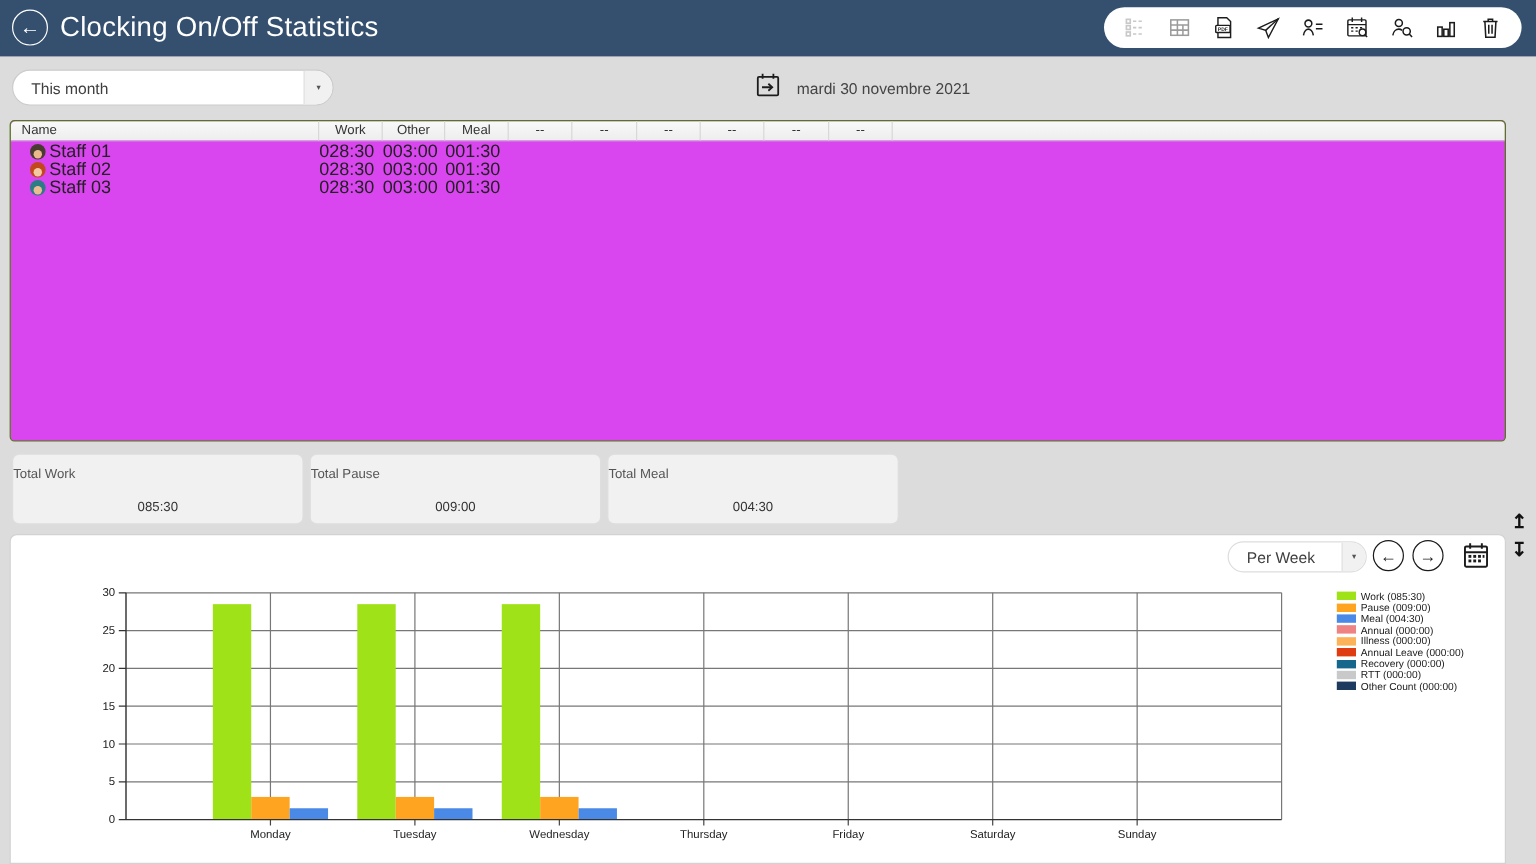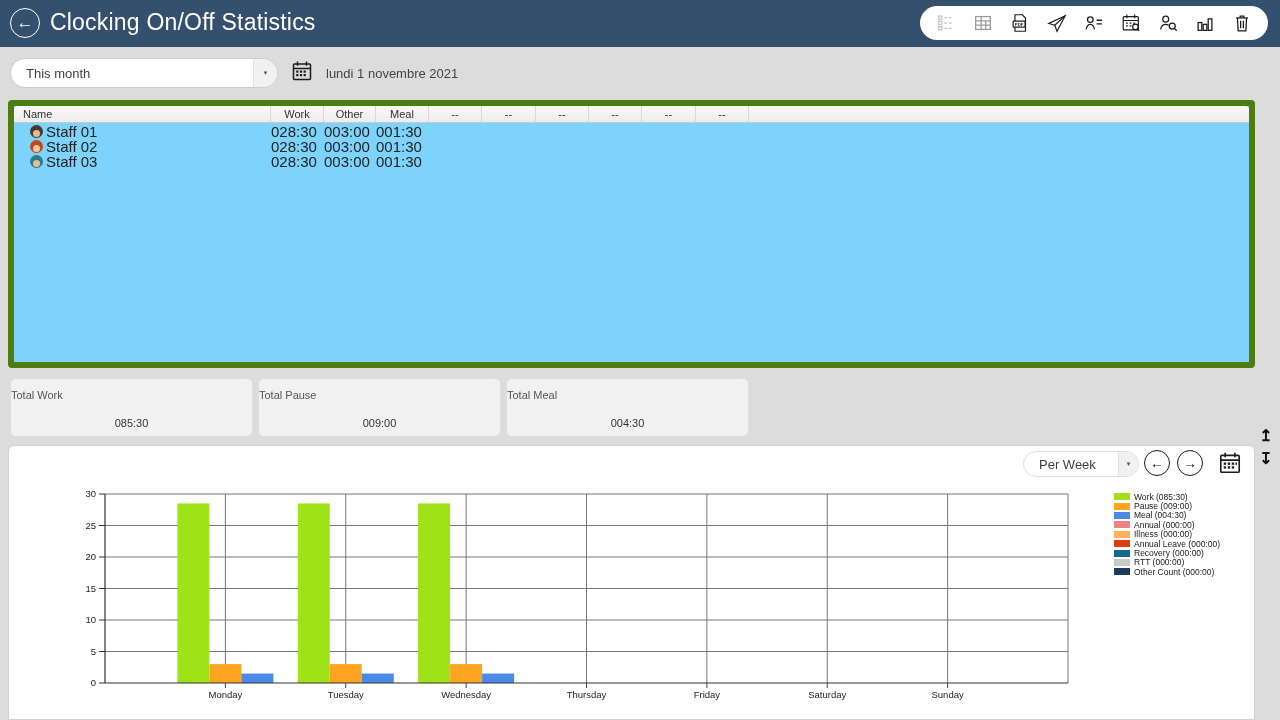--- a/index.html
+++ b/index.html
@@ -23,22 +23,22 @@
   .filter-row { position:absolute; left:0; top:47px; width:1280px; height:52px; }
   .pill-select { position:absolute; background:#fff; border:1px solid #ccc; border-radius:15px; display:flex; align-items:center;
                  font-size:13px; color:#3e3e3e; cursor:pointer; overflow:hidden; }
   .pill-select .val { flex:1; padding-left:15px; }
   .pill-select .caret-zone { width:24px; align-self:stretch; display:flex; align-items:center; justify-content:center;
                              background:#f1f1f1; border-left:1px solid #e2e2e2; font-size:7px; color:#555; }
   .period-select { left:10px; top:11px; width:268px; height:30px; }
   .date-group { position:absolute; top:12px; height:28px; display:flex; align-items:center; gap:12px; cursor:pointer; }
   .date-label { font-size:13px; color:#444; }
   
-  .table-panel { position:absolute; left:8px; top:100px; width:1247px; height:268px; background:#7dd3fc;
-                 border:6px solid #4d7c0f; border-radius:4px; }
+  .table-panel { position:absolute; left:8px; top:100px; width:1247px; height:268px; background:#d946ef;
+                 border:1px solid #4d7c0f; border-radius:4px; }
   .thead { position:absolute; left:0; top:0; width:100%; height:17px; display:flex;
            background:linear-gradient(#f9f9f9,#ededed); border-bottom:1px solid #c9c9c9; border-radius:4px 4px 0 0; }
   .th { font-size:11px; color:#333; text-align:center; line-height:16px; border-right:1px solid #d8d8d8; flex:none; }
   .th-name { text-align:left; padding-left:9px; }
   .tbody { position:absolute; left:0; top:18px; width:100%; }
   .tr { position:relative; height:15px; line-height:15px; font-size:15px; color:#222; cursor:default; }
   .avatar { position:absolute; left:16px; top:1px; width:13px; height:13px; border-radius:50%; overflow:hidden; }
   .avatar .face { position:absolute; left:3px; top:5px; width:7px; height:7px; border-radius:50%; }
   .row-name { position:absolute; left:32px; top:0; }
   .cell-val { position:absolute; top:0; text-align:right; padding-right:12px; }
@@ -144,36 +144,32 @@
     </span>
   </div>
 </div>
 
 <div class="filter-row">
   <div class="pill-select period-select">
     <span class="val">This month</span>
     <span class="caret-zone">▾</span>
   </div>
 
-  <div class="date-group" style="left:290px;">
+
+  <div class="date-group" style="left:628px;">
     <span>
       <svg width="24" height="24" viewBox="0 0 24 24" fill="none" stroke="#1c1c1c" stroke-width="1.5">
         <rect x="3.5" y="5" width="17" height="15.5" rx="1"></rect>
-          <path d="M7.5 2.5v4.2M16.5 2.5v4.2M3.5 9.4H20.5"></path>
-        <rect x="6.2" y="11.5" width="2.2" height="2.2" fill="#1c1c1c" stroke="none"></rect>
-          <rect x="9.9" y="11.5" width="2.2" height="2.2" fill="#1c1c1c" stroke="none"></rect>
-          <rect x="13.6" y="11.5" width="2.2" height="2.2" fill="#1c1c1c" stroke="none"></rect>
-        <rect x="6.2" y="15" width="2.2" height="2.2" fill="#1c1c1c" stroke="none"></rect>
-          <rect x="9.9" y="15" width="2.2" height="2.2" fill="#1c1c1c" stroke="none"></rect>
-          <rect x="13.6" y="15" width="2.2" height="2.2" fill="#1c1c1c" stroke="none"></rect>
-      </svg>
-    </span>
-    <span class="date-label">lundi 1 novembre 2021</span>
-  </div>
-
+          <path d="M7.5 2.5v4.2M16.5 2.5v4.2"></path>
+        <path d="M7 13.7h8"></path>
+          <path d="M12.3 10.8l3.2 2.9-3.2 2.9"></path>
+      </svg>
+    </span>
+    <span class="date-label">mardi 30 novembre 2021</span>
+  </div>
 </div>
 
 <div class="table-panel">
   <div class="thead">
       <div class="th th-name" style="width: 257px;">Name</div>
       <div class="th" style="width: 53px;">Work</div>
       <div class="th" style="width: 52px;">Other</div>
       <div class="th" style="width: 53px;">Meal</div>
       <div class="th" style="width: 53px;">--</div>
       <div class="th" style="width: 54px;">--</div>

